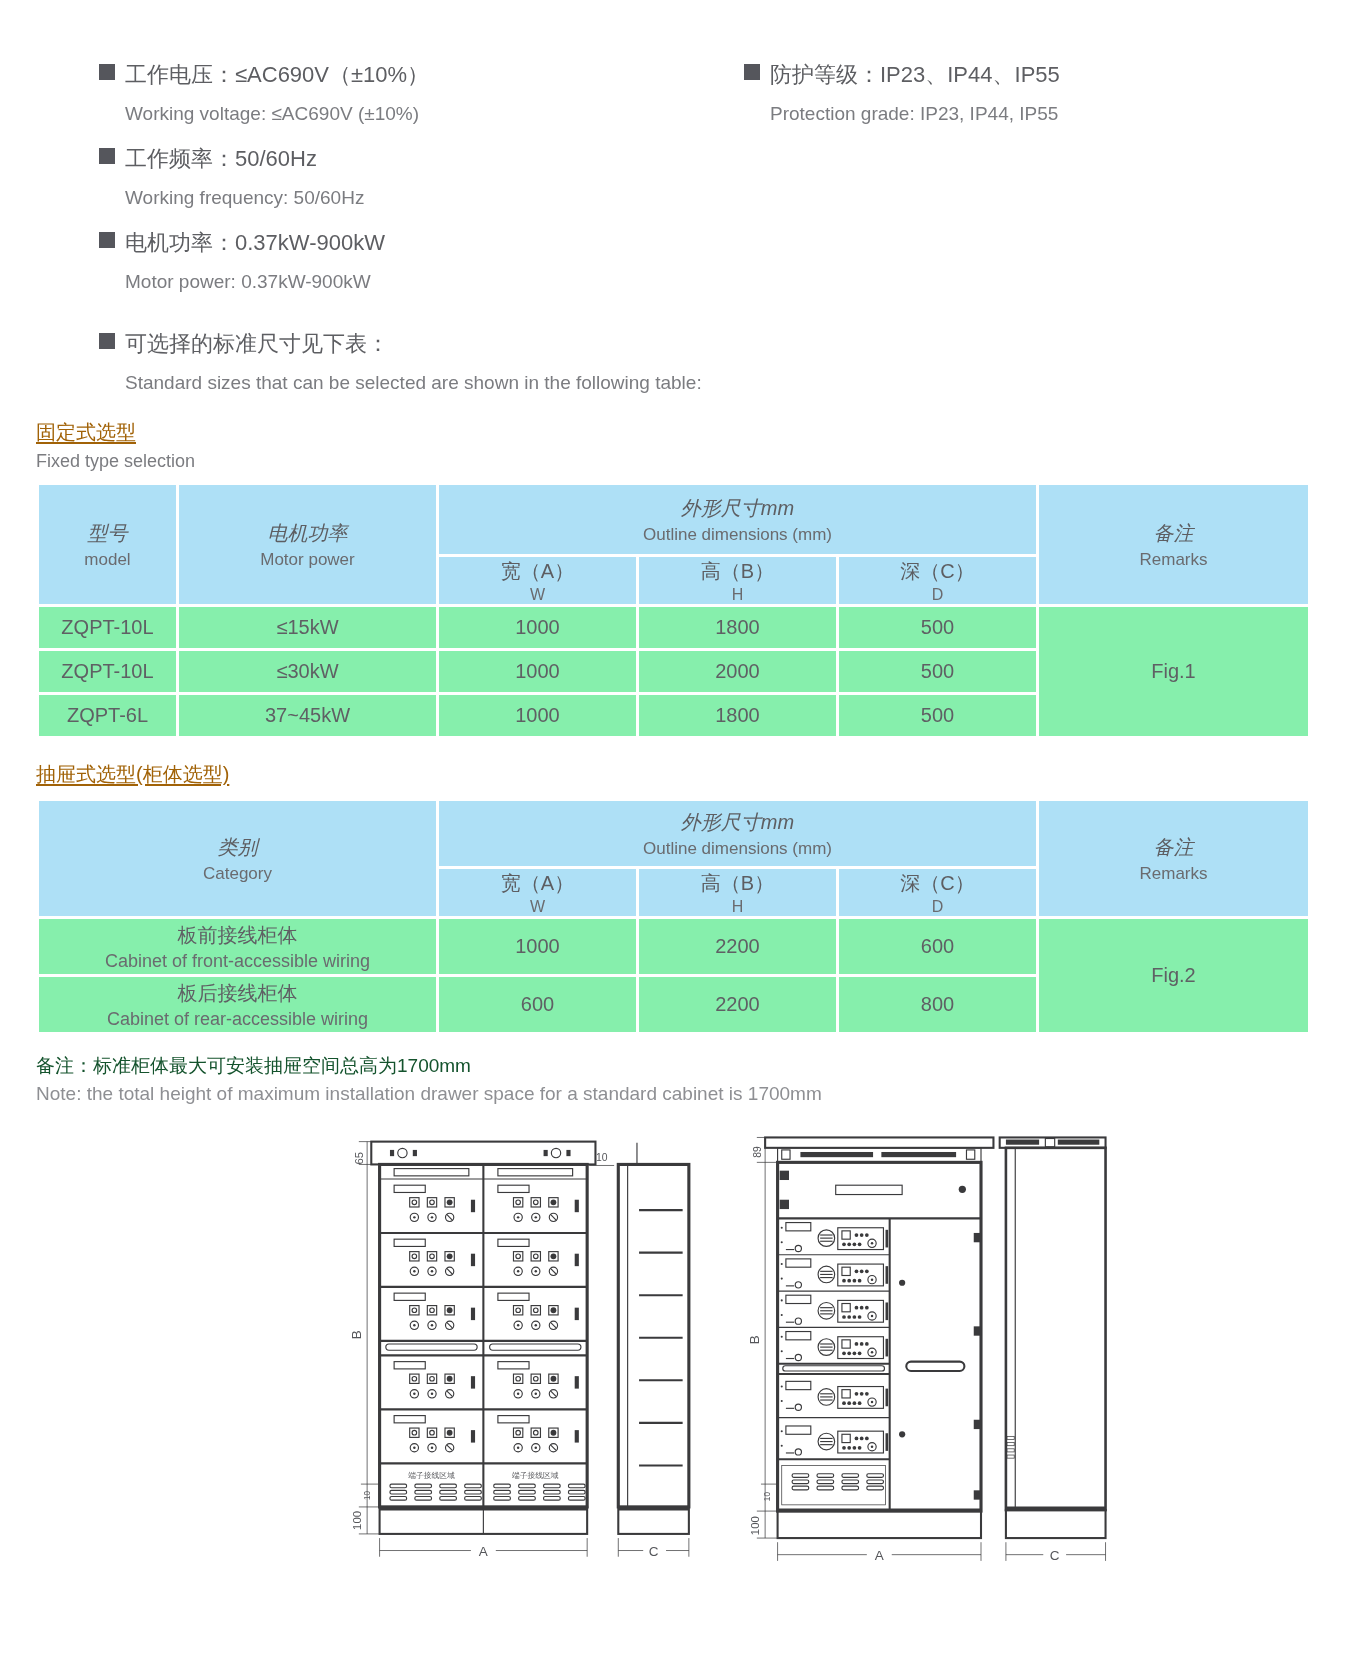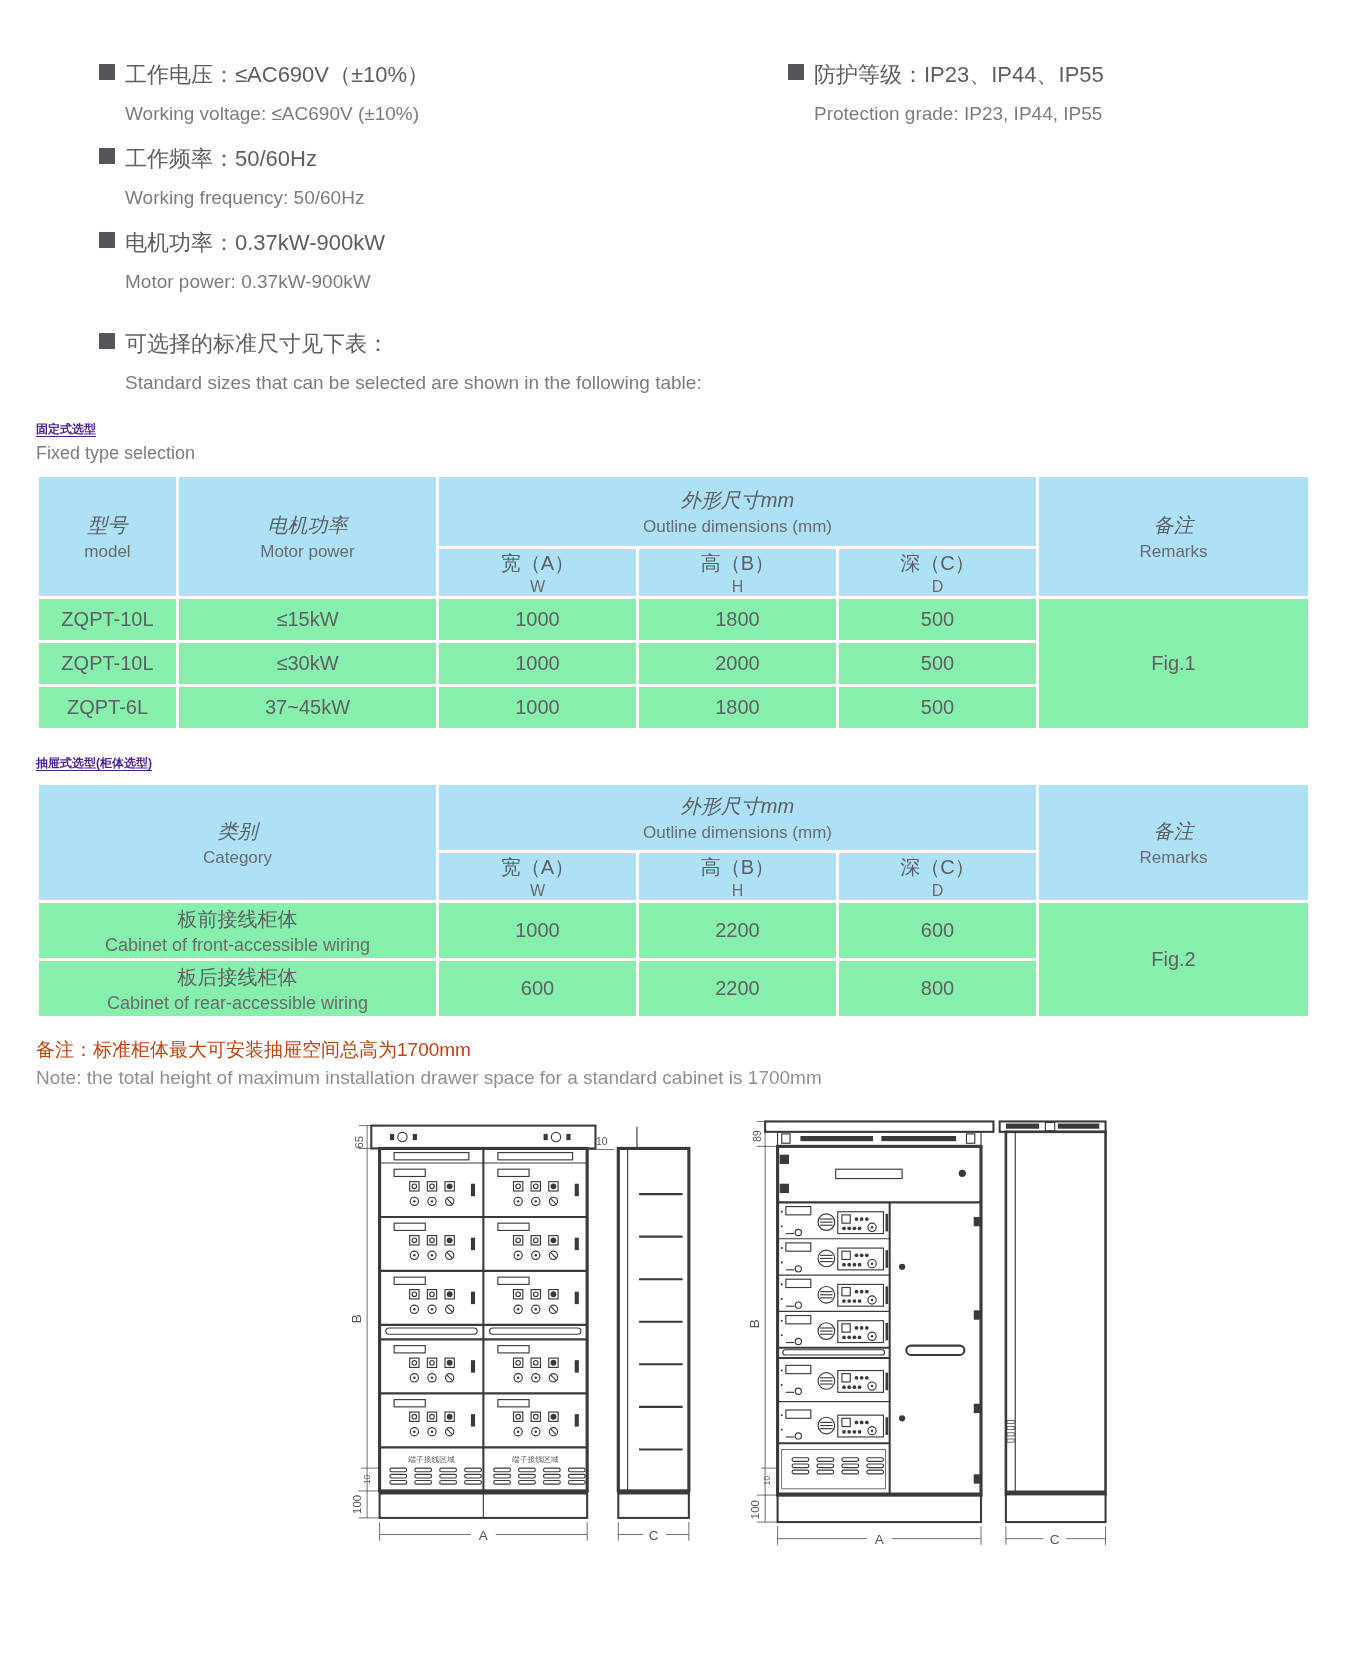--- a/index.html
+++ b/index.html
@@ -7,31 +7,31 @@
   .page{padding:30px 0 40px 36px;width:1321px;}
 
   
   .doc-header{margin-left:27px;}
   .title-row{display:flex;align-items:flex-start;}
   .arrow-icon{width:0;height:0;border-left:15px solid #43474E;border-top:10px solid transparent;border-bottom:10px solid transparent;margin:9px 13px 0 0;}
   .title-cn{font-size:38px;letter-spacing:3px;color:#25A7E1;}
   .title-en{font-size:21px;color:#25A7E1;margin:4px 0 0 28px;}
 
   
-  .specs{display:grid;grid-template-columns:645px 1fr;margin:30px 0 0 63px;gap:44px;}
+  .specs{display:grid;grid-template-columns:645px 1fr;margin:30px 0 0 63px;}
   .spec-col{min-width:0;}
   .spec-item{margin-bottom:19px;}
   .spec-cn{display:flex;align-items:flex-start;font-size:22px;color:#5D5E62;white-space:nowrap;}
   .bullet-sq{width:16px;height:16px;background:#55565C;margin:4px 10px 0 0;flex:none;}
   .spec-en{font-size:19px;color:#7B7C80;margin:13px 0 0 26px;white-space:nowrap;}
   .intro-item{margin-top:36px;}
 
   
   .tbl-section{margin-top:6px;}
-  .tbl-label-cn{font-size:12px;color:#4c1d95;text-decoration:underline;text-underline-offset:3px;display:inline-block;font-weight:bold;}
+  .tbl-label-cn{font-size:20px;color:#a16207;text-decoration:underline;text-underline-offset:3px;display:inline-block;}
   .tbl-label-en{font-size:18px;color:#7B7C80;margin-top:5px;}
   table{border-collapse:collapse;table-layout:fixed;width:1272px;margin-top:10px;}
   th,td{border:3px solid #fff;padding:0;text-align:center;vertical-align:middle;}
   th{background:#AEE0F6;font-weight:normal;}
   td{background:#86efac;}
   .hdr-cn{font-size:20px;color:#5D5E62;font-style:italic;}
   .hdr-en{font-size:17px;color:#6A6B6F;margin-top:3px;}
   .sub-cn{font-size:20px;color:#5D5E62;}
   .sub-en{font-size:16px;color:#6A6B6F;margin-top:1px;}
   .cell{font-size:20px;color:#5F6064;}
@@ -39,21 +39,21 @@
   .t1 thead tr:first-child{height:72px;}
   .t1 thead tr:last-child{height:50px;}
   .t1 tbody tr{height:44px;}
   .t2 thead tr:first-child{height:68px;}
   .t2 thead tr:last-child{height:50px;}
   .t2 tbody tr{height:58px;}
   .drawer-section{margin-top:22px;}
 
   
   .note{margin-top:18px;}
-  .note-cn{font-size:19px;color:#c2410c;}
+  .note-cn{font-size:19px;color:#14532d;}
   .note-en{font-size:19px;color:#8E8F93;margin-top:4px;}
 
   
   .figures{display:flex;margin:22px 0 0 300px;gap:14px;}
   .figure{width:384px;}
   .figsvg{display:block;}
   .figsvg line,.figsvg rect,.figsvg circle,.figsvg path{stroke:#3A3A3C;fill:none;stroke-width:1.1;}
   .figsvg .f{fill:#3A3A3C;stroke:none;}
   .figsvg .sw2{stroke-width:2;}
   .figsvg .sw25{stroke-width:2.5;}

